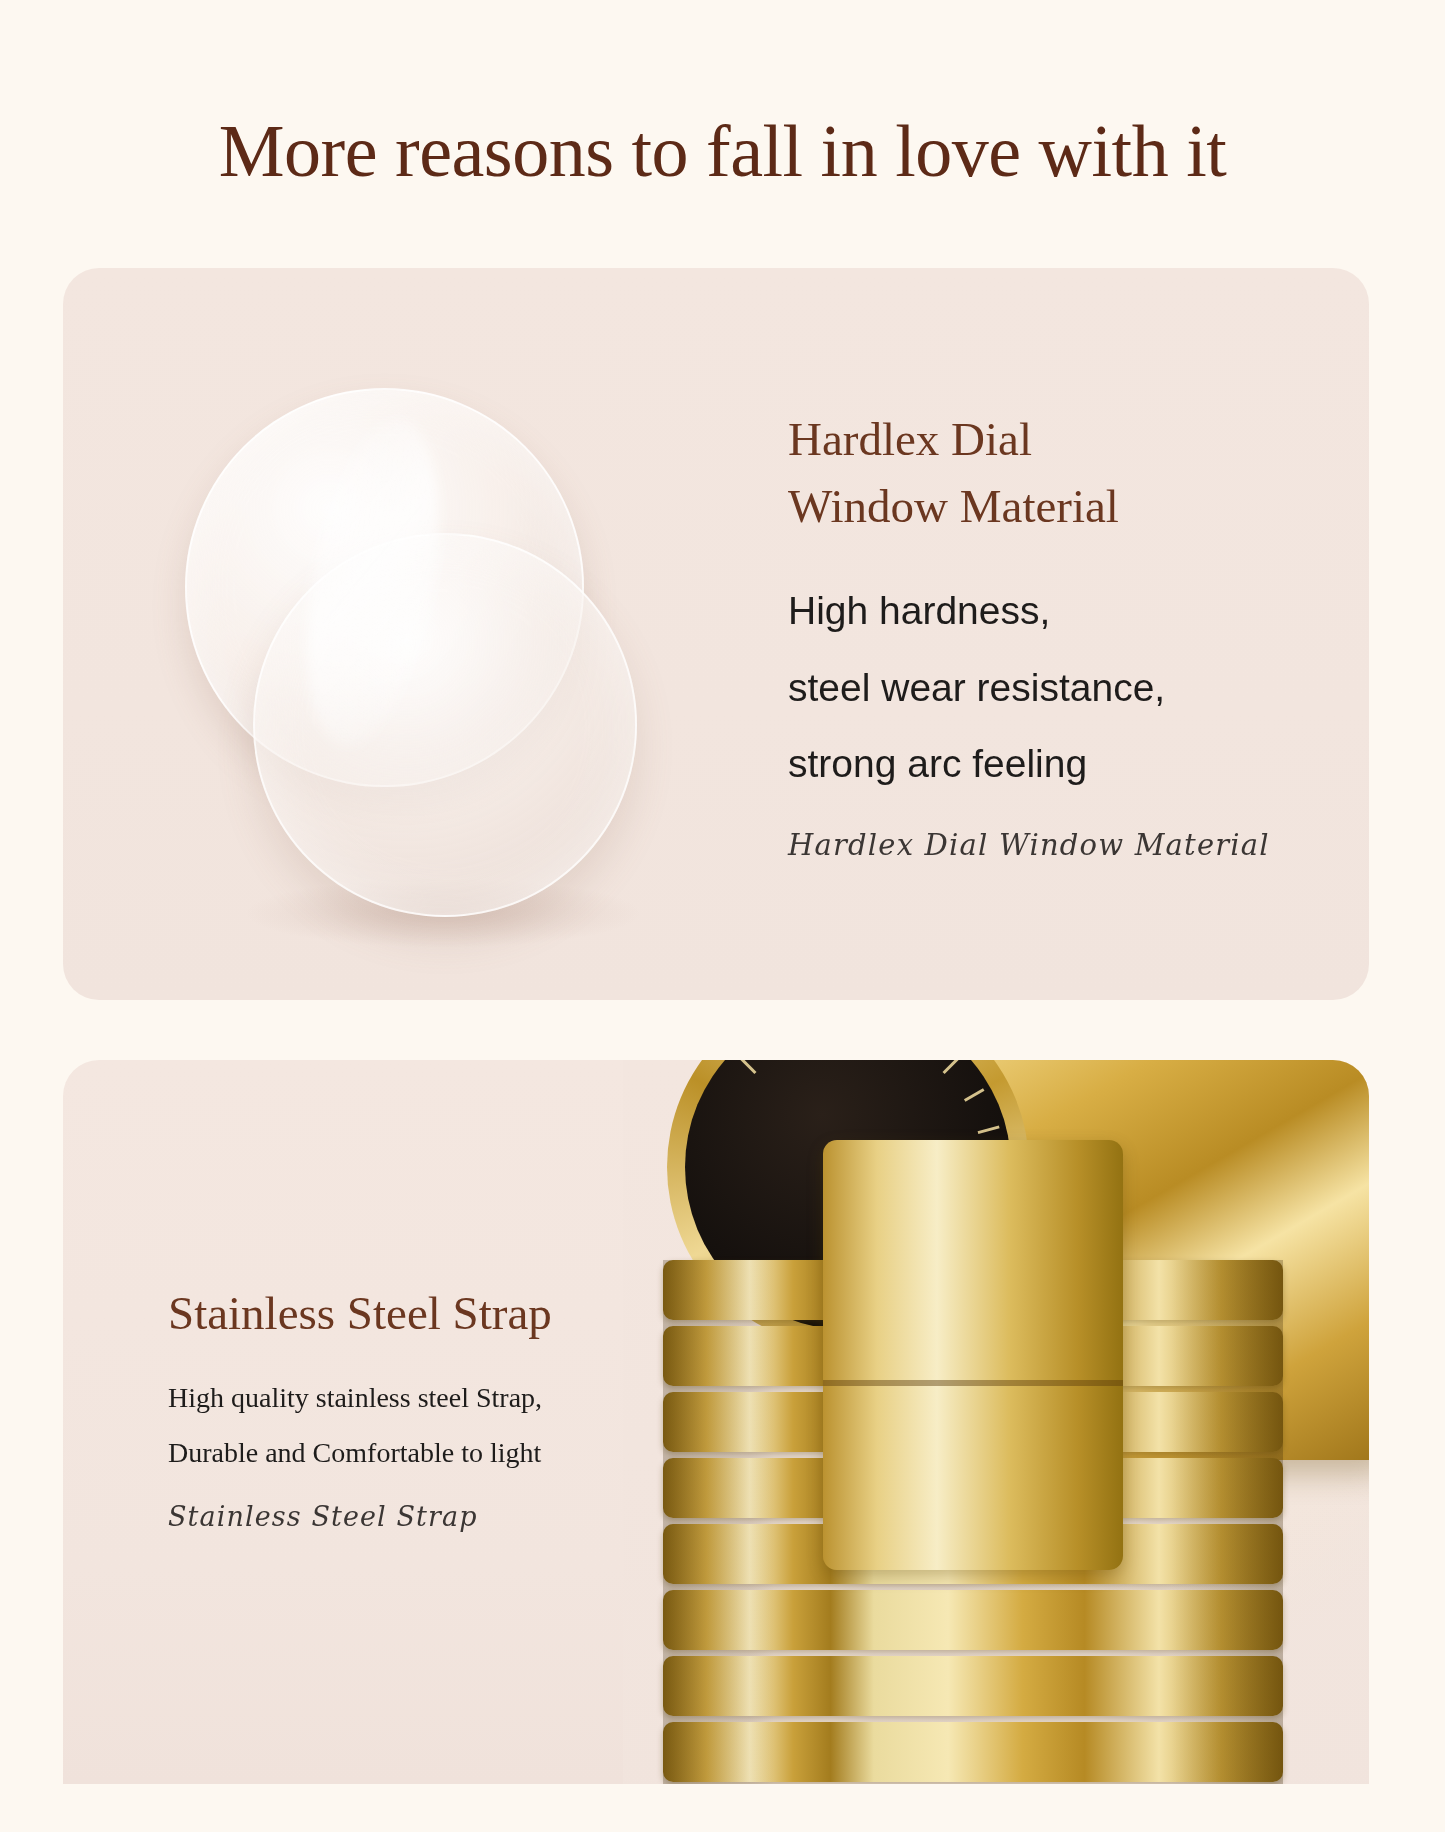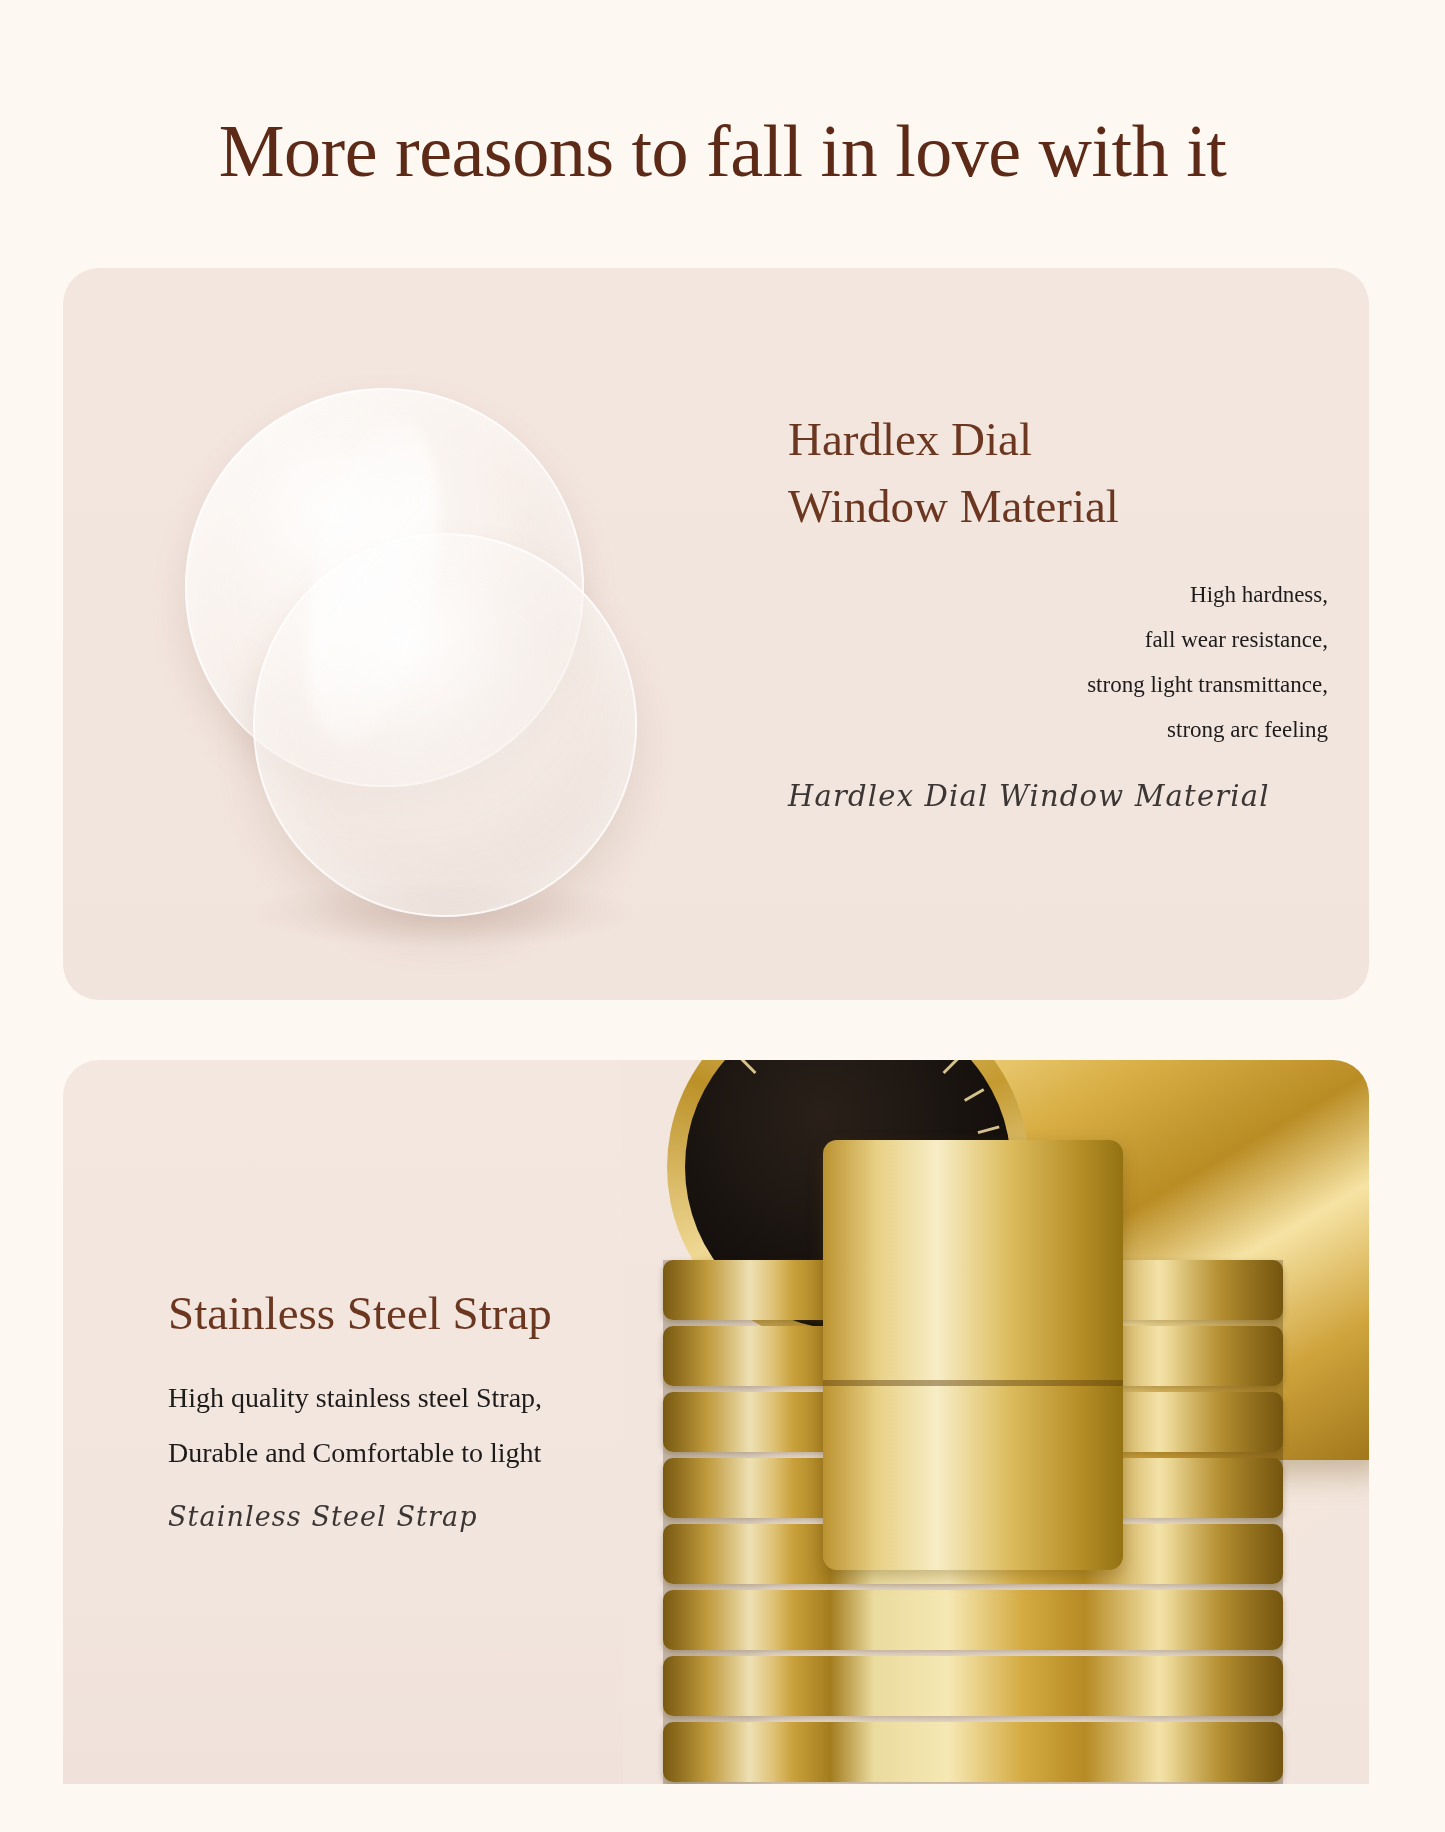--- a/index.html
+++ b/index.html
@@ -110,25 +110,24 @@
   }
   .c1-title {
     font-family: "Liberation Serif", serif;
     font-size: 47px;
     line-height: 1.42;
     color: #6b3720;
     margin: 0 0 34px 0;
     font-weight: normal;
   }
   .c1-line {
-    font-family: Liberation Serif, serif;
-    font-size: 23px;
+    font-family: Liberation Sans, sans-serif;
+    font-size: 39px;
     line-height: 1.95;
     color: #1e1c1b;
-    text-align: right;
   }
   .c1-script {
     margin-top: 26px;
     font-family: "DejaVu Serif", serif;
     font-style: italic;
     font-size: 29px;
     letter-spacing: 1.2px;
     color: #3b3634;
   }
 
@@ -305,22 +304,21 @@
       <div class="disc disc-front"></div>
       <div class="disc-sheen"></div>
     </div>
 
     <div class="c1-text">
       <div class="c1-title">
         <div>Hardlex Dial</div>
         <div>Window Material</div>
       </div>
       <div class="c1-line">High hardness,</div>
-      <div class="c1-line">fall wear resistance,</div>
-      <div class="c1-line">strong light transmittance,</div>
+      <div class="c1-line">steel wear resistance,</div>
       <div class="c1-line">strong arc feeling</div>
       <div class="c1-script">Hardlex Dial Window Material</div>
     </div>
 
   </section>
 
   <section class="card-two">
 
     <div class="watch-photo">
       <div class="watch-bg"></div>

